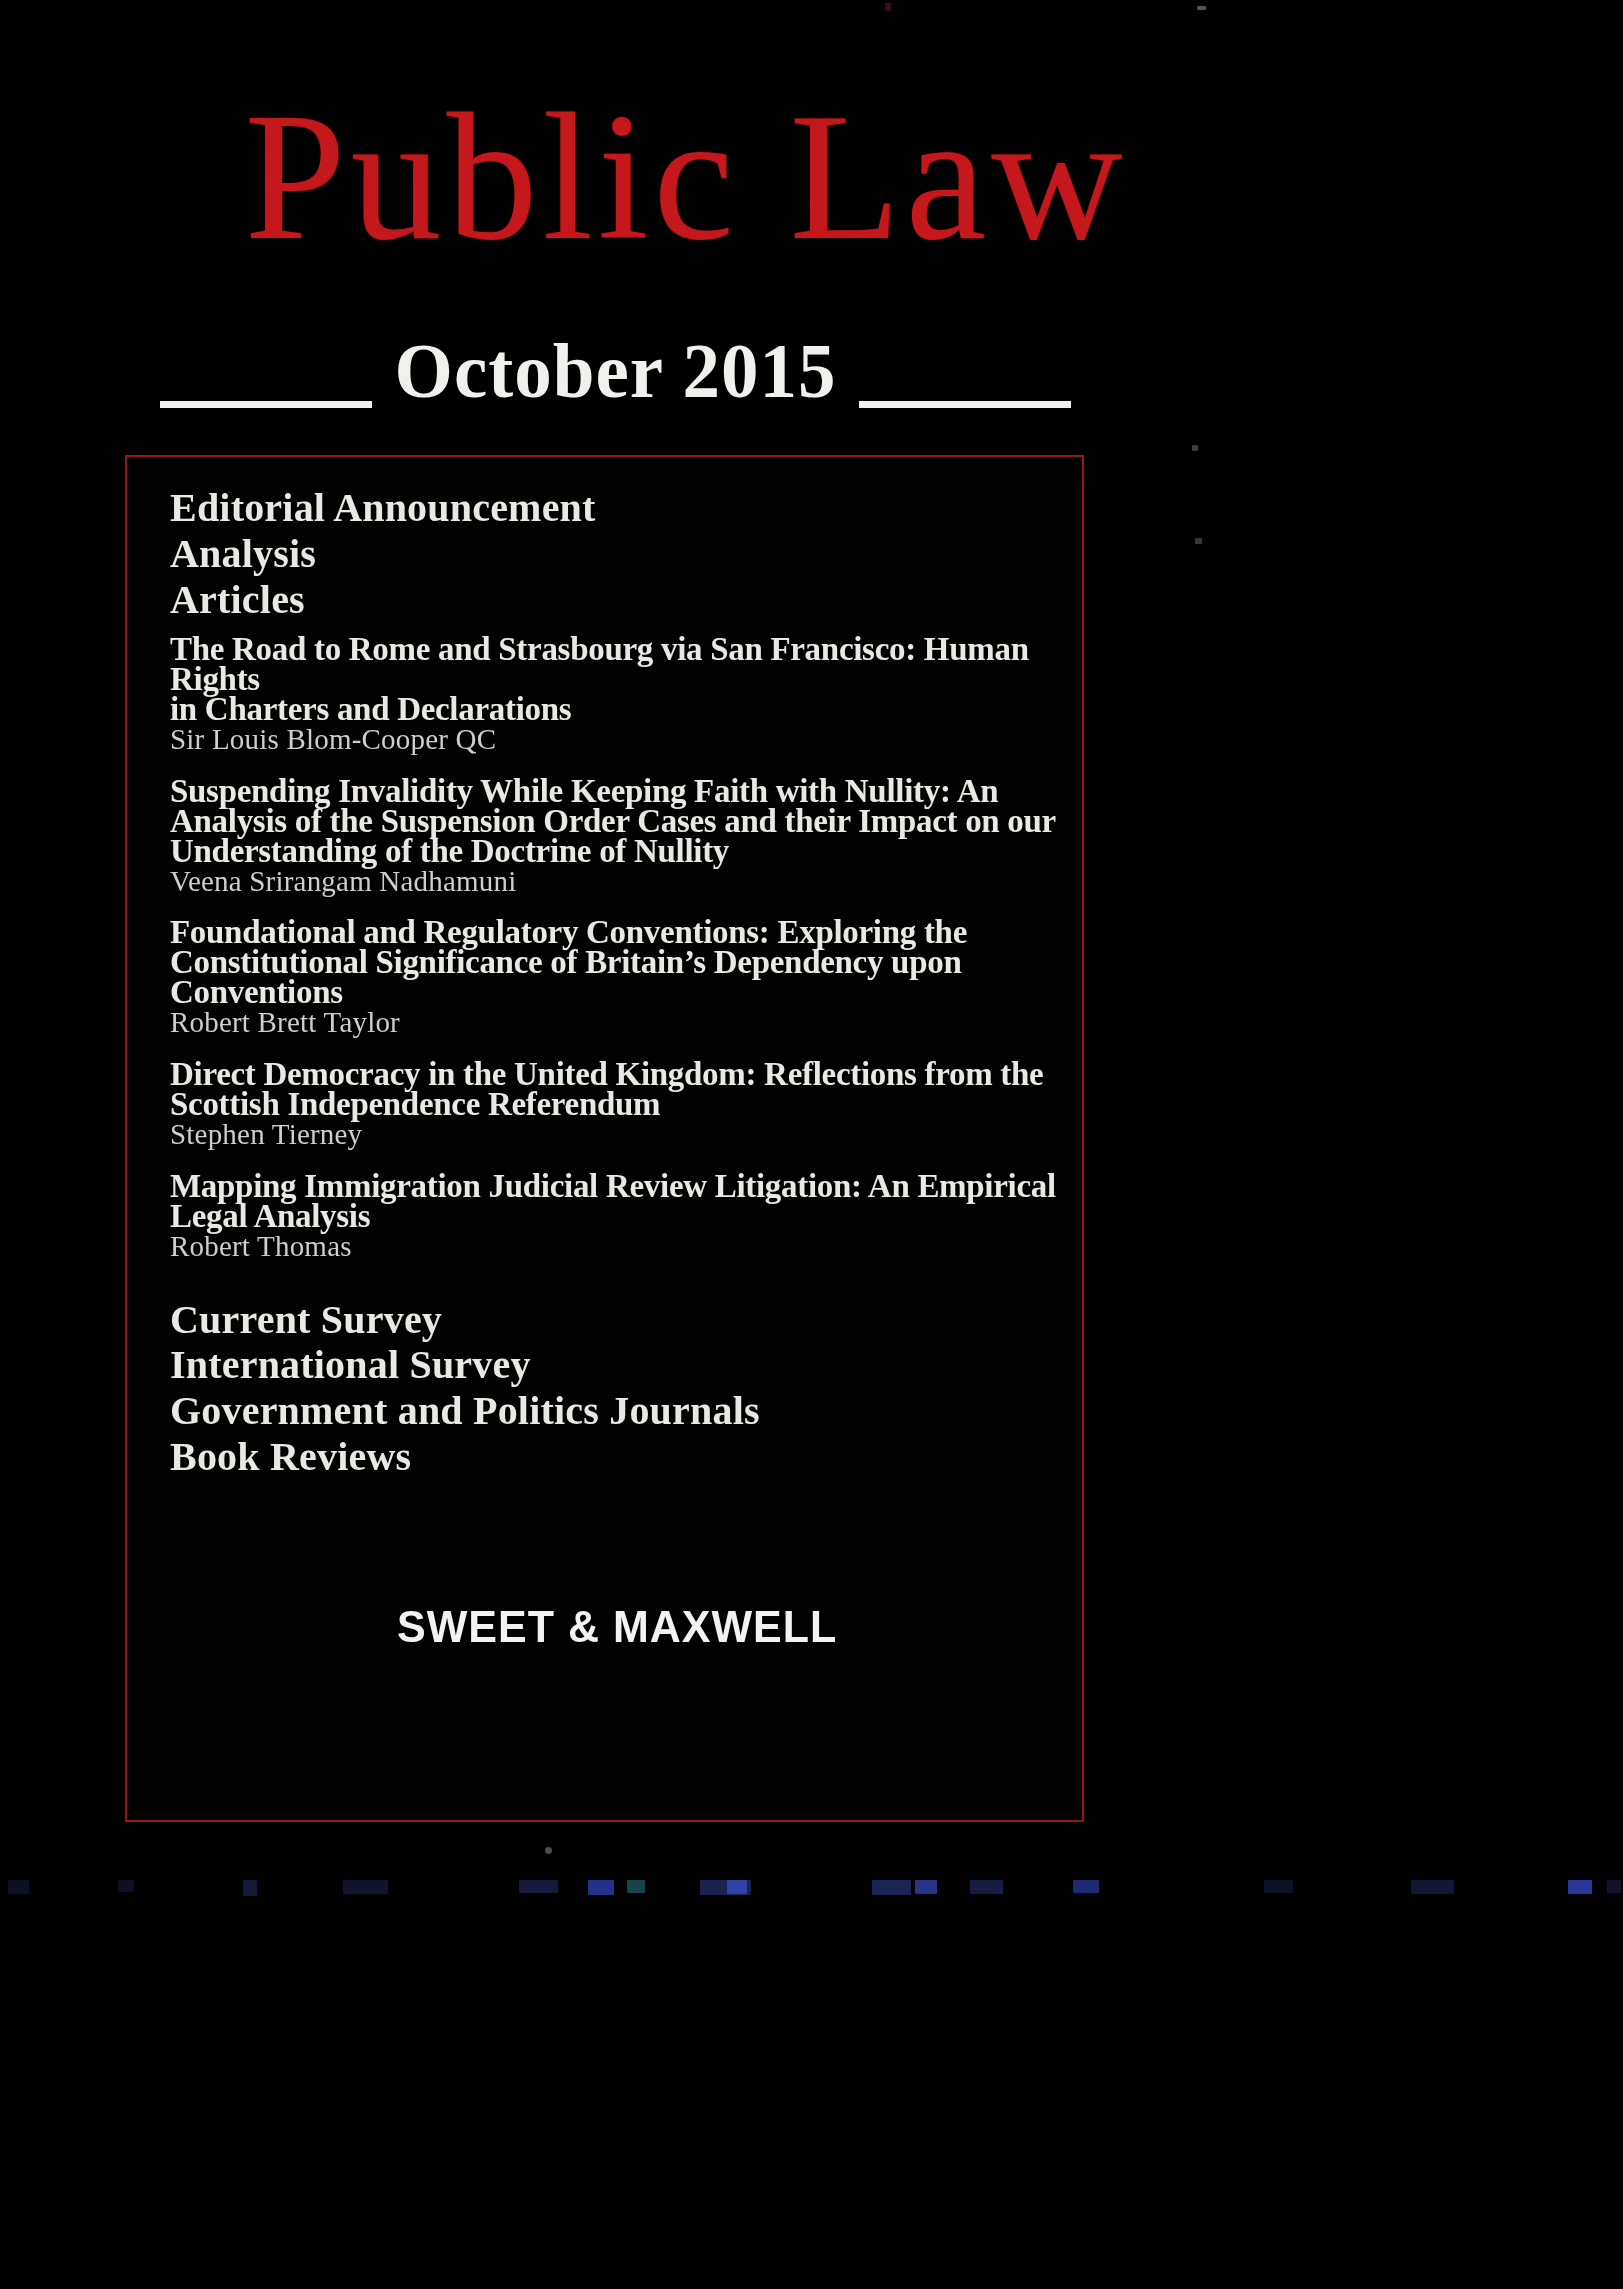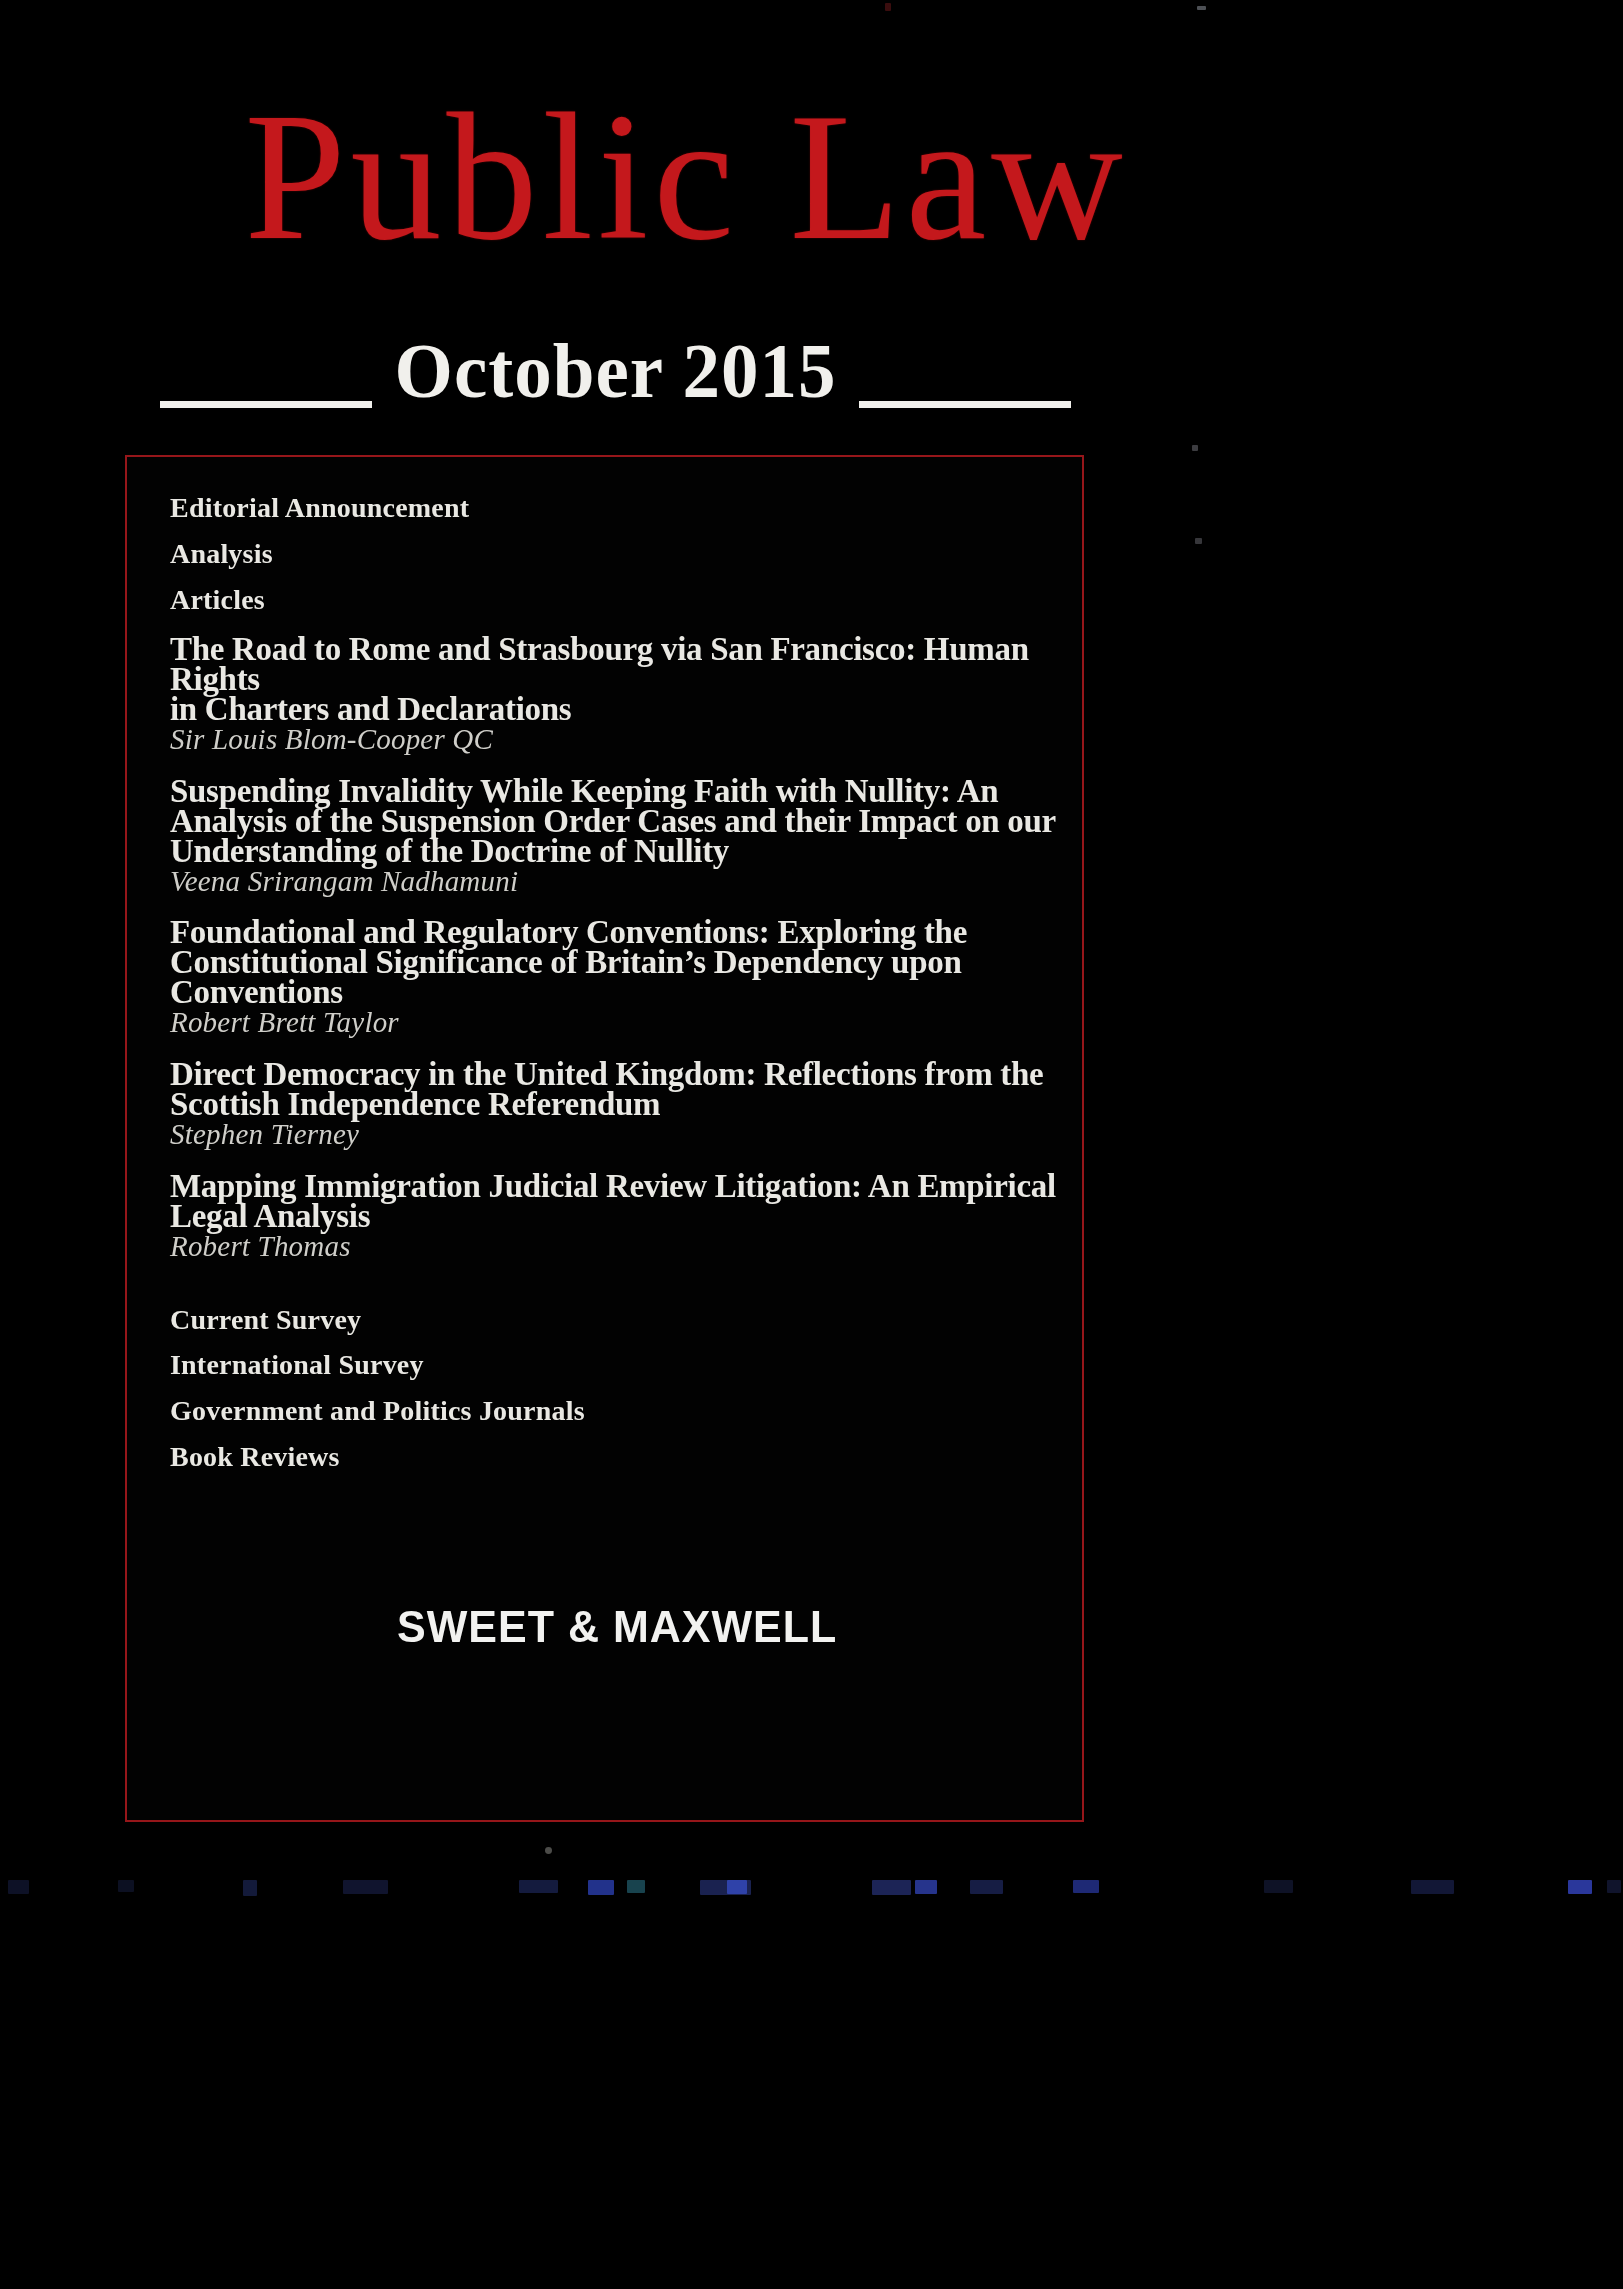--- a/index.html
+++ b/index.html
@@ -44,34 +44,34 @@
 
   
   .contents-box{
     position:absolute;left:125px;top:455px;width:959px;height:1367px;
     border:2.9px solid var(--box-border-red,#96161a);
     background:#020202;
     padding:33px 17.6px 0 43px;
   }
   .toc-head{
     color:var(--text-white,#e9e8e3);
-    font-weight:700;font-size:28px;line-height:35px;
+    font-weight:700;font-size:40px;line-height:35px;
     margin-bottom:10.8px;letter-spacing:0.2px;
     white-space:pre;
   }
   .toc-head.last-top{margin-bottom:17.6px;}
   .article{margin-bottom:21.6px;}
   .article-title{
     color:var(--text-white,#e9e8e3);
     font-weight:700;font-size:33px;line-height:30px;
     letter-spacing:-0.3px;white-space:pre-line;
   }
   .article-author{
     color:var(--author-gray,#cfcec9);
-    font-style:italic;font-weight:400;
+    font-weight:400;
     font-size:29px;line-height:30px;letter-spacing:0.2px;
     white-space:pre;
   }
   .bottom-sections{margin-top:41px;}
   .publisher{
     margin-top:131px;text-align:center;
     font-family:"Liberation Sans", sans-serif;
     font-weight:700;font-size:43px;line-height:1;
     color:var(--publisher-white,#f2f2f0);
     letter-spacing:1px;white-space:nowrap;

